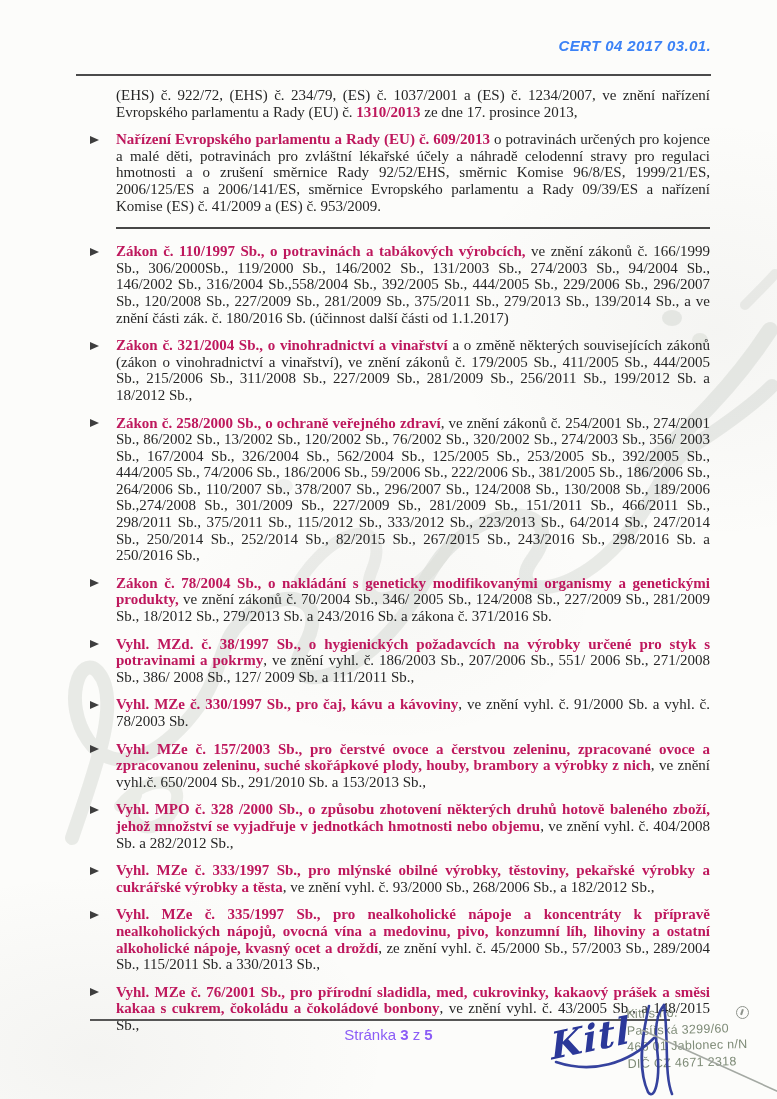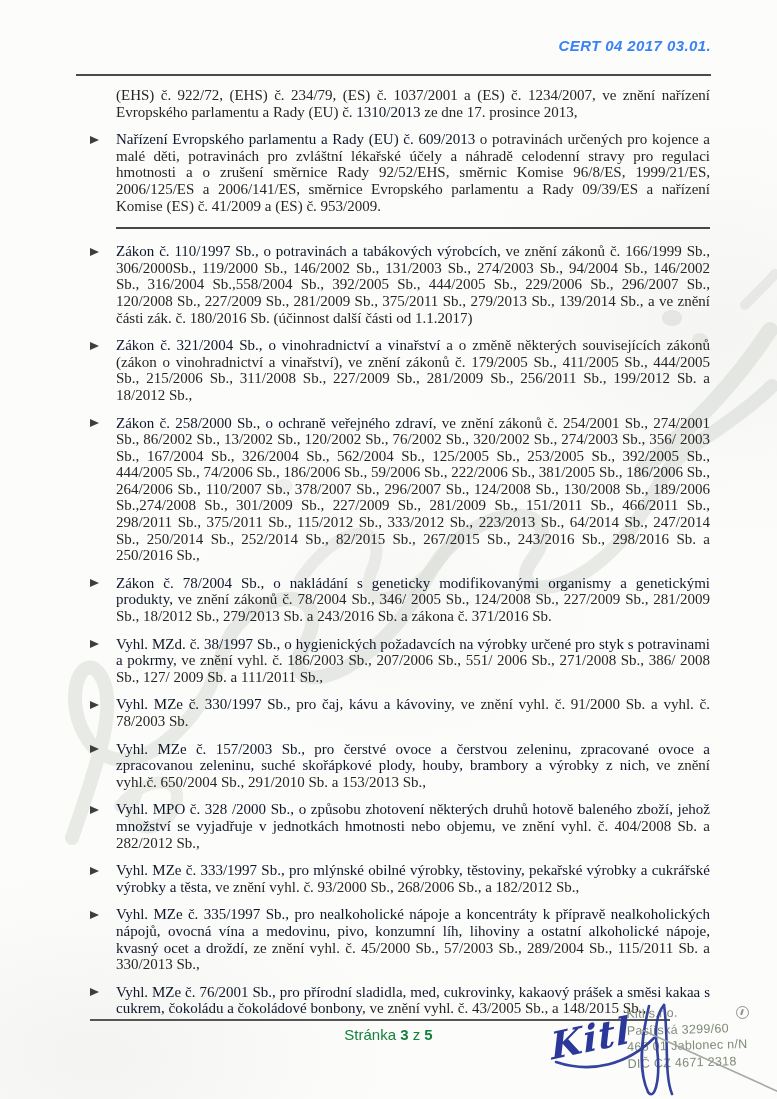--- a/index.html
+++ b/index.html
@@ -18,31 +18,31 @@
   .doc-code{
     position:absolute;top:37px;right:66px;
     font-family:"Liberation Sans", sans-serif;
     font-style:italic;font-weight:700;font-size:15px;letter-spacing:.4px;color:#3b82f6;
   }
   .header-rule{position:absolute;top:74px;left:76px;right:66px;height:2px;background:#4b4b4b;}
   
   .content{position:absolute;left:116px;top:87px;width:594px;font-size:15px;line-height:16.6px;}
   .item{position:relative;margin:0 0 11px 0;}
   .ptext{margin:0;text-align:justify;color:#262626;}
-  .ptext .b{font-weight:400;color:#0f172a;margin-top:23px;}
+  .ptext .b{font-weight:700;color:#be185d;margin-top:23px;}
   .bullet{
     position:absolute;left:-26px;top:4.5px;width:0;height:0;
     border-left:9px solid #3e3e3e;border-top:4.5px solid transparent;border-bottom:4.5px solid transparent;
   }
   .sep-rule{height:2px;background:#474747;margin:13px 0 14px 0;}
   
   .footer-rule{position:absolute;top:1019px;left:90px;width:580px;height:2px;background:#565656;}
   .page-number{
     position:absolute;top:1026px;left:0;width:777px;text-align:center;
-    font-family:"Liberation Sans", sans-serif;font-size:15px;color:#15803d;
+    font-family:"Liberation Sans", sans-serif;font-size:15px;color:#8b5cf6;
   }
   
   .stamp{
     position:absolute;left:627px;top:1004px;width:160px;
     font-family:"Liberation Sans", sans-serif;font-size:12.5px;line-height:16.5px;
     letter-spacing:.3px;color:#7e8b77;transform:rotate(-1.5deg);
   }
   .stamp div{white-space:nowrap;}
   .stamp-circle{
     position:absolute;left:736px;top:1006px;width:11px;height:11px;border-radius:50%;
@@ -104,21 +104,21 @@
         <div class="item">
           <span class="bullet"></span>
           <p class="ptext"><span class="b">Zákon č. 321/2004 Sb., o vinohradnictví a vinařství</span><span> a o změně některých souvisejících zákonů (zákon o vinohradnictví a vinařství), ve znění zákonů č. 179/2005 Sb., 411/2005 Sb., 444/2005 Sb., 215/2006 Sb., 311/2008 Sb., 227/2009 Sb., 281/2009 Sb., 256/2011 Sb., 199/2012 Sb. a 18/2012 Sb.,</span></p>
         </div>
         <div class="item">
           <span class="bullet"></span>
           <p class="ptext"><span class="b">Zákon č. 258/2000 Sb., o ochraně veřejného zdraví</span><span>, ve znění zákonů č. 254/2001 Sb., 274/2001 Sb., 86/2002 Sb., 13/2002 Sb., 120/2002 Sb., 76/2002 Sb., 320/2002 Sb., 274/2003 Sb., 356/ 2003 Sb., 167/2004 Sb., 326/2004 Sb., 562/2004 Sb., 125/2005 Sb., 253/2005 Sb., 392/2005 Sb., 444/2005 Sb., 74/2006 Sb., 186/2006 Sb., 59/2006 Sb., 222/2006 Sb., 381/2005 Sb., 186/2006 Sb., 264/2006 Sb., 110/2007 Sb., 378/2007 Sb., 296/2007 Sb., 124/2008 Sb., 130/2008 Sb., 189/2006 Sb.,274/2008 Sb., 301/2009 Sb., 227/2009 Sb., 281/2009 Sb., 151/2011 Sb., 466/2011 Sb., 298/2011 Sb., 375/2011 Sb., 115/2012 Sb., 333/2012 Sb., 223/2013 Sb., 64/2014 Sb., 247/2014 Sb., 250/2014 Sb., 252/2014 Sb., 82/2015 Sb., 267/2015 Sb., 243/2016 Sb., 298/2016 Sb. a 250/2016 Sb.,</span></p>
         </div>
         <div class="item">
           <span class="bullet"></span>
-          <p class="ptext"><span class="b">Zákon č. 78/2004 Sb., o nakládání s geneticky modifikovanými organismy a genetickými produkty,</span><span> ve znění zákonů č. 78/2004 Sb., 346/ 2005 Sb., 124/2008 Sb., 227/2009 Sb., 281/2009 Sb., 18/2012 Sb., 279/2013 Sb. a 243/2016 Sb. a zákona č. 371/2016 Sb.</span></p>
+          <p class="ptext"><span class="b">Zákon č. 78/2004 Sb., o nakládání s geneticky modifikovanými organismy a genetickými produkty,</span><span> ve znění zákonů č. 70/2004 Sb., 346/ 2005 Sb., 124/2008 Sb., 227/2009 Sb., 281/2009 Sb., 18/2012 Sb., 279/2013 Sb. a 243/2016 Sb. a zákona č. 371/2016 Sb.</span></p>
         </div>
         <div class="item">
           <span class="bullet"></span>
           <p class="ptext"><span class="b">Vyhl. MZd. č. 38/1997 Sb., o hygienických požadavcích na výrobky určené pro styk s potravinami a pokrmy</span><span>, ve znění vyhl. č. 186/2003 Sb., 207/2006 Sb., 551/ 2006 Sb., 271/2008 Sb., 386/ 2008 Sb., 127/ 2009 Sb. a 111/2011 Sb.,</span></p>
         </div>
         <div class="item">
           <span class="bullet"></span>
           <p class="ptext"><span class="b">Vyhl. MZe č. 330/1997 Sb., pro čaj, kávu a kávoviny</span><span>, ve znění vyhl. č. 91/2000 Sb. a vyhl. č. 78/2003 Sb.</span></p>
         </div>
         <div class="item">

